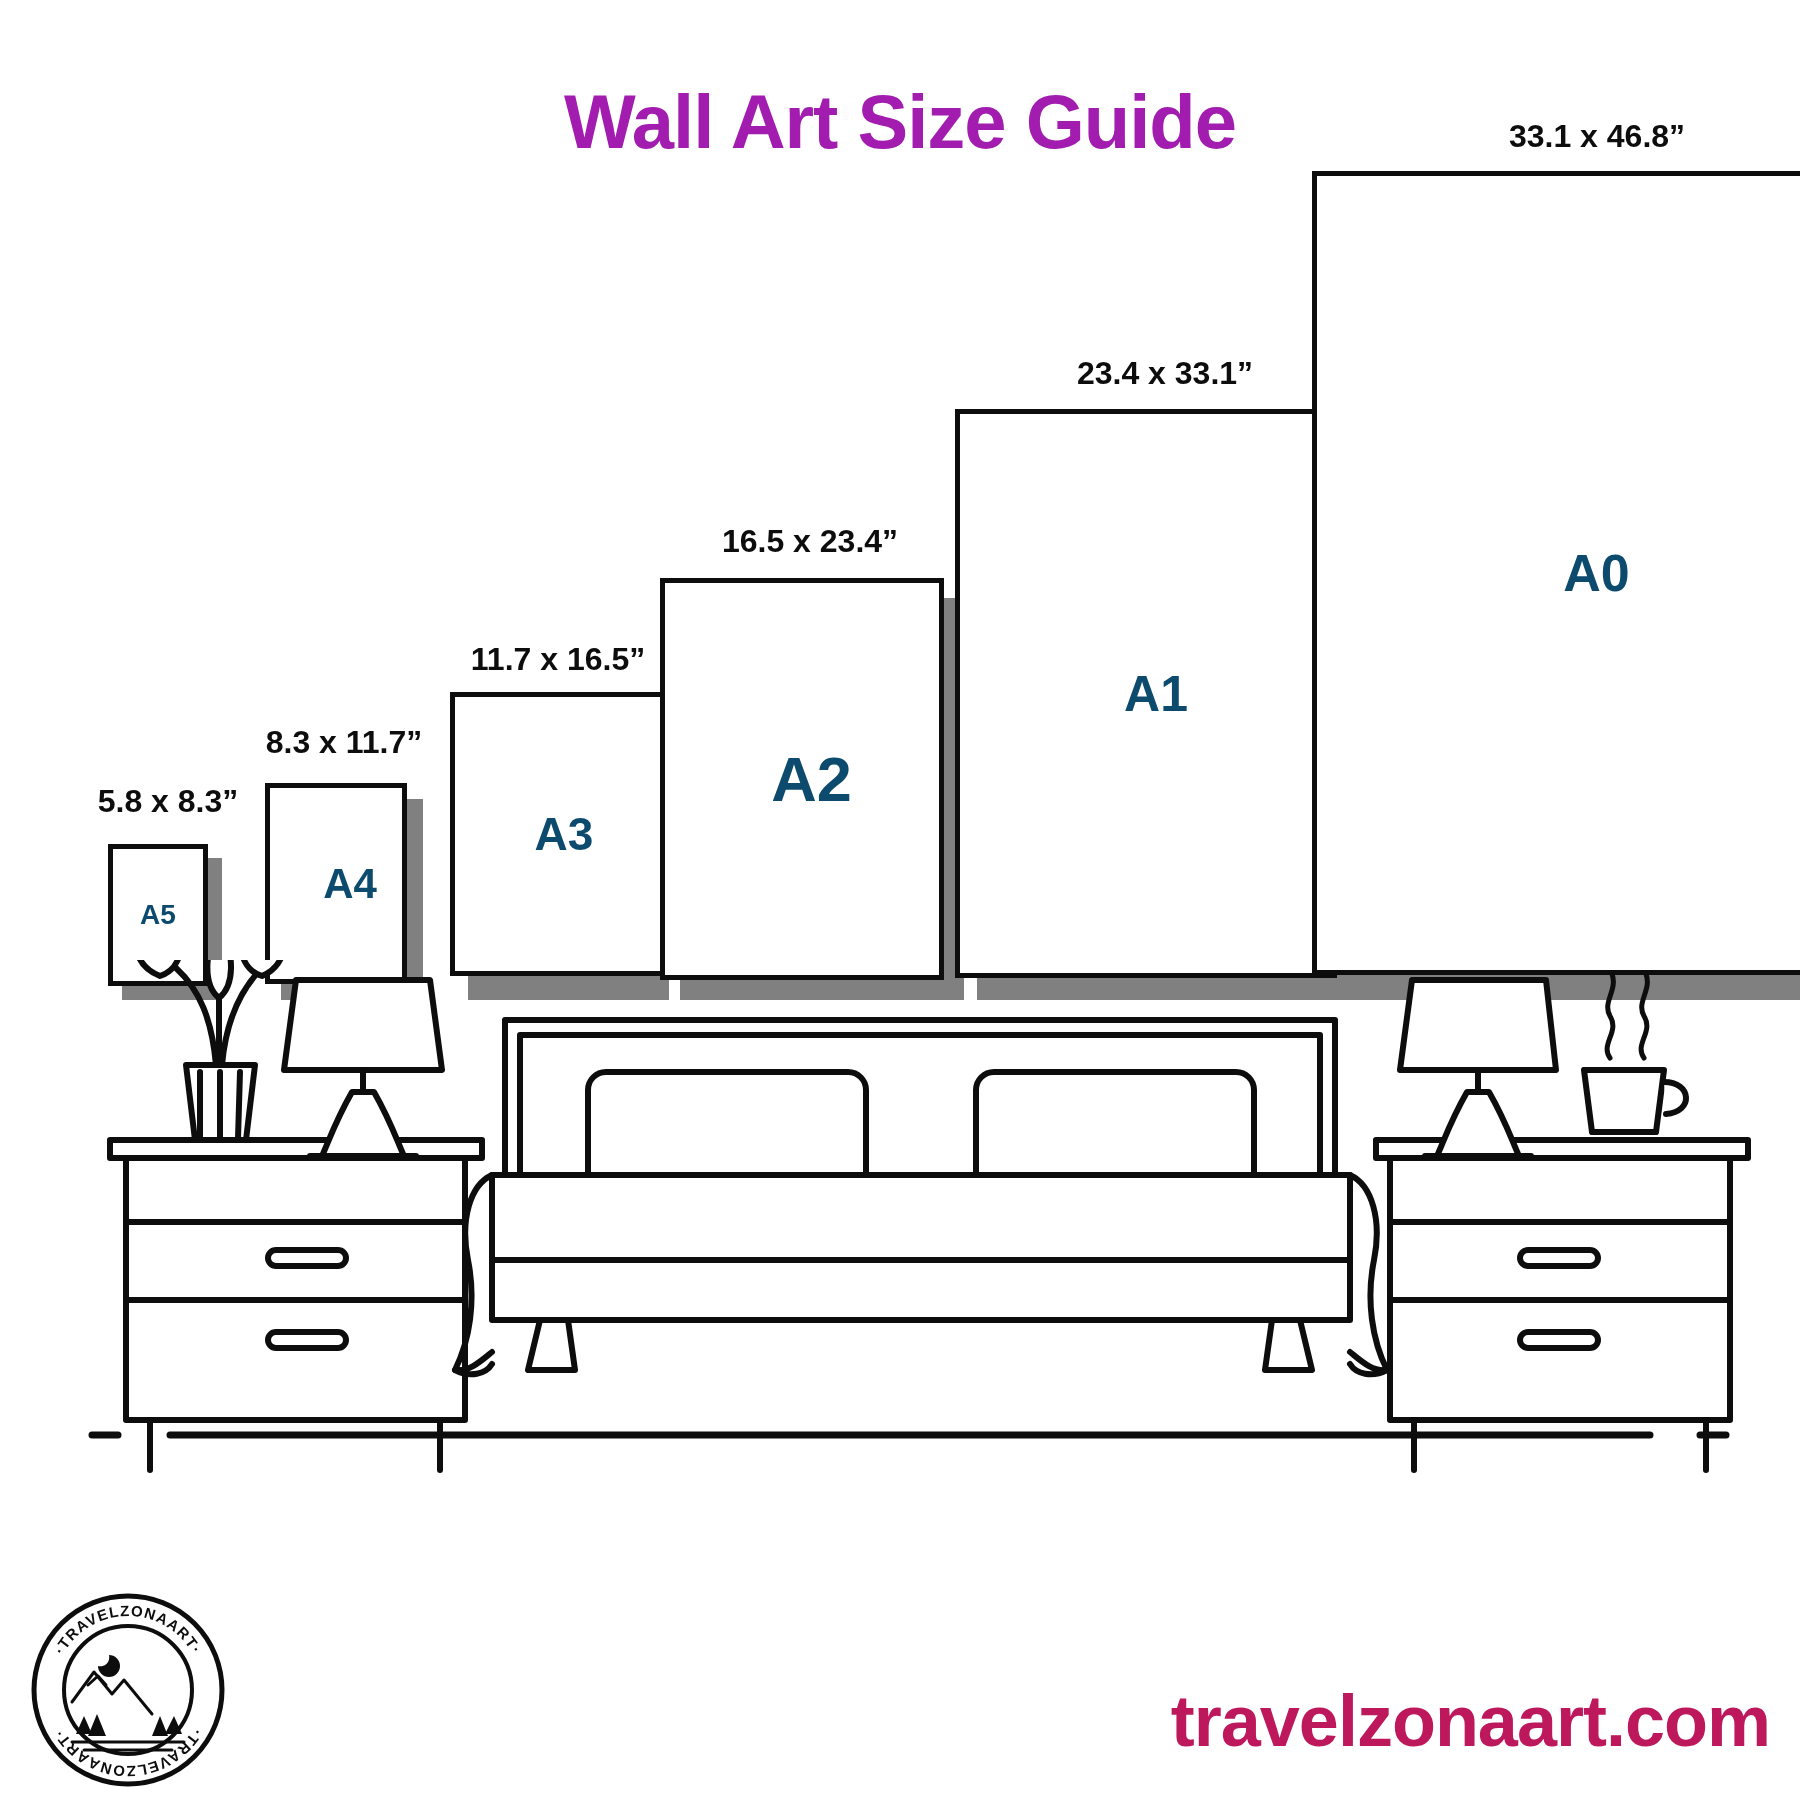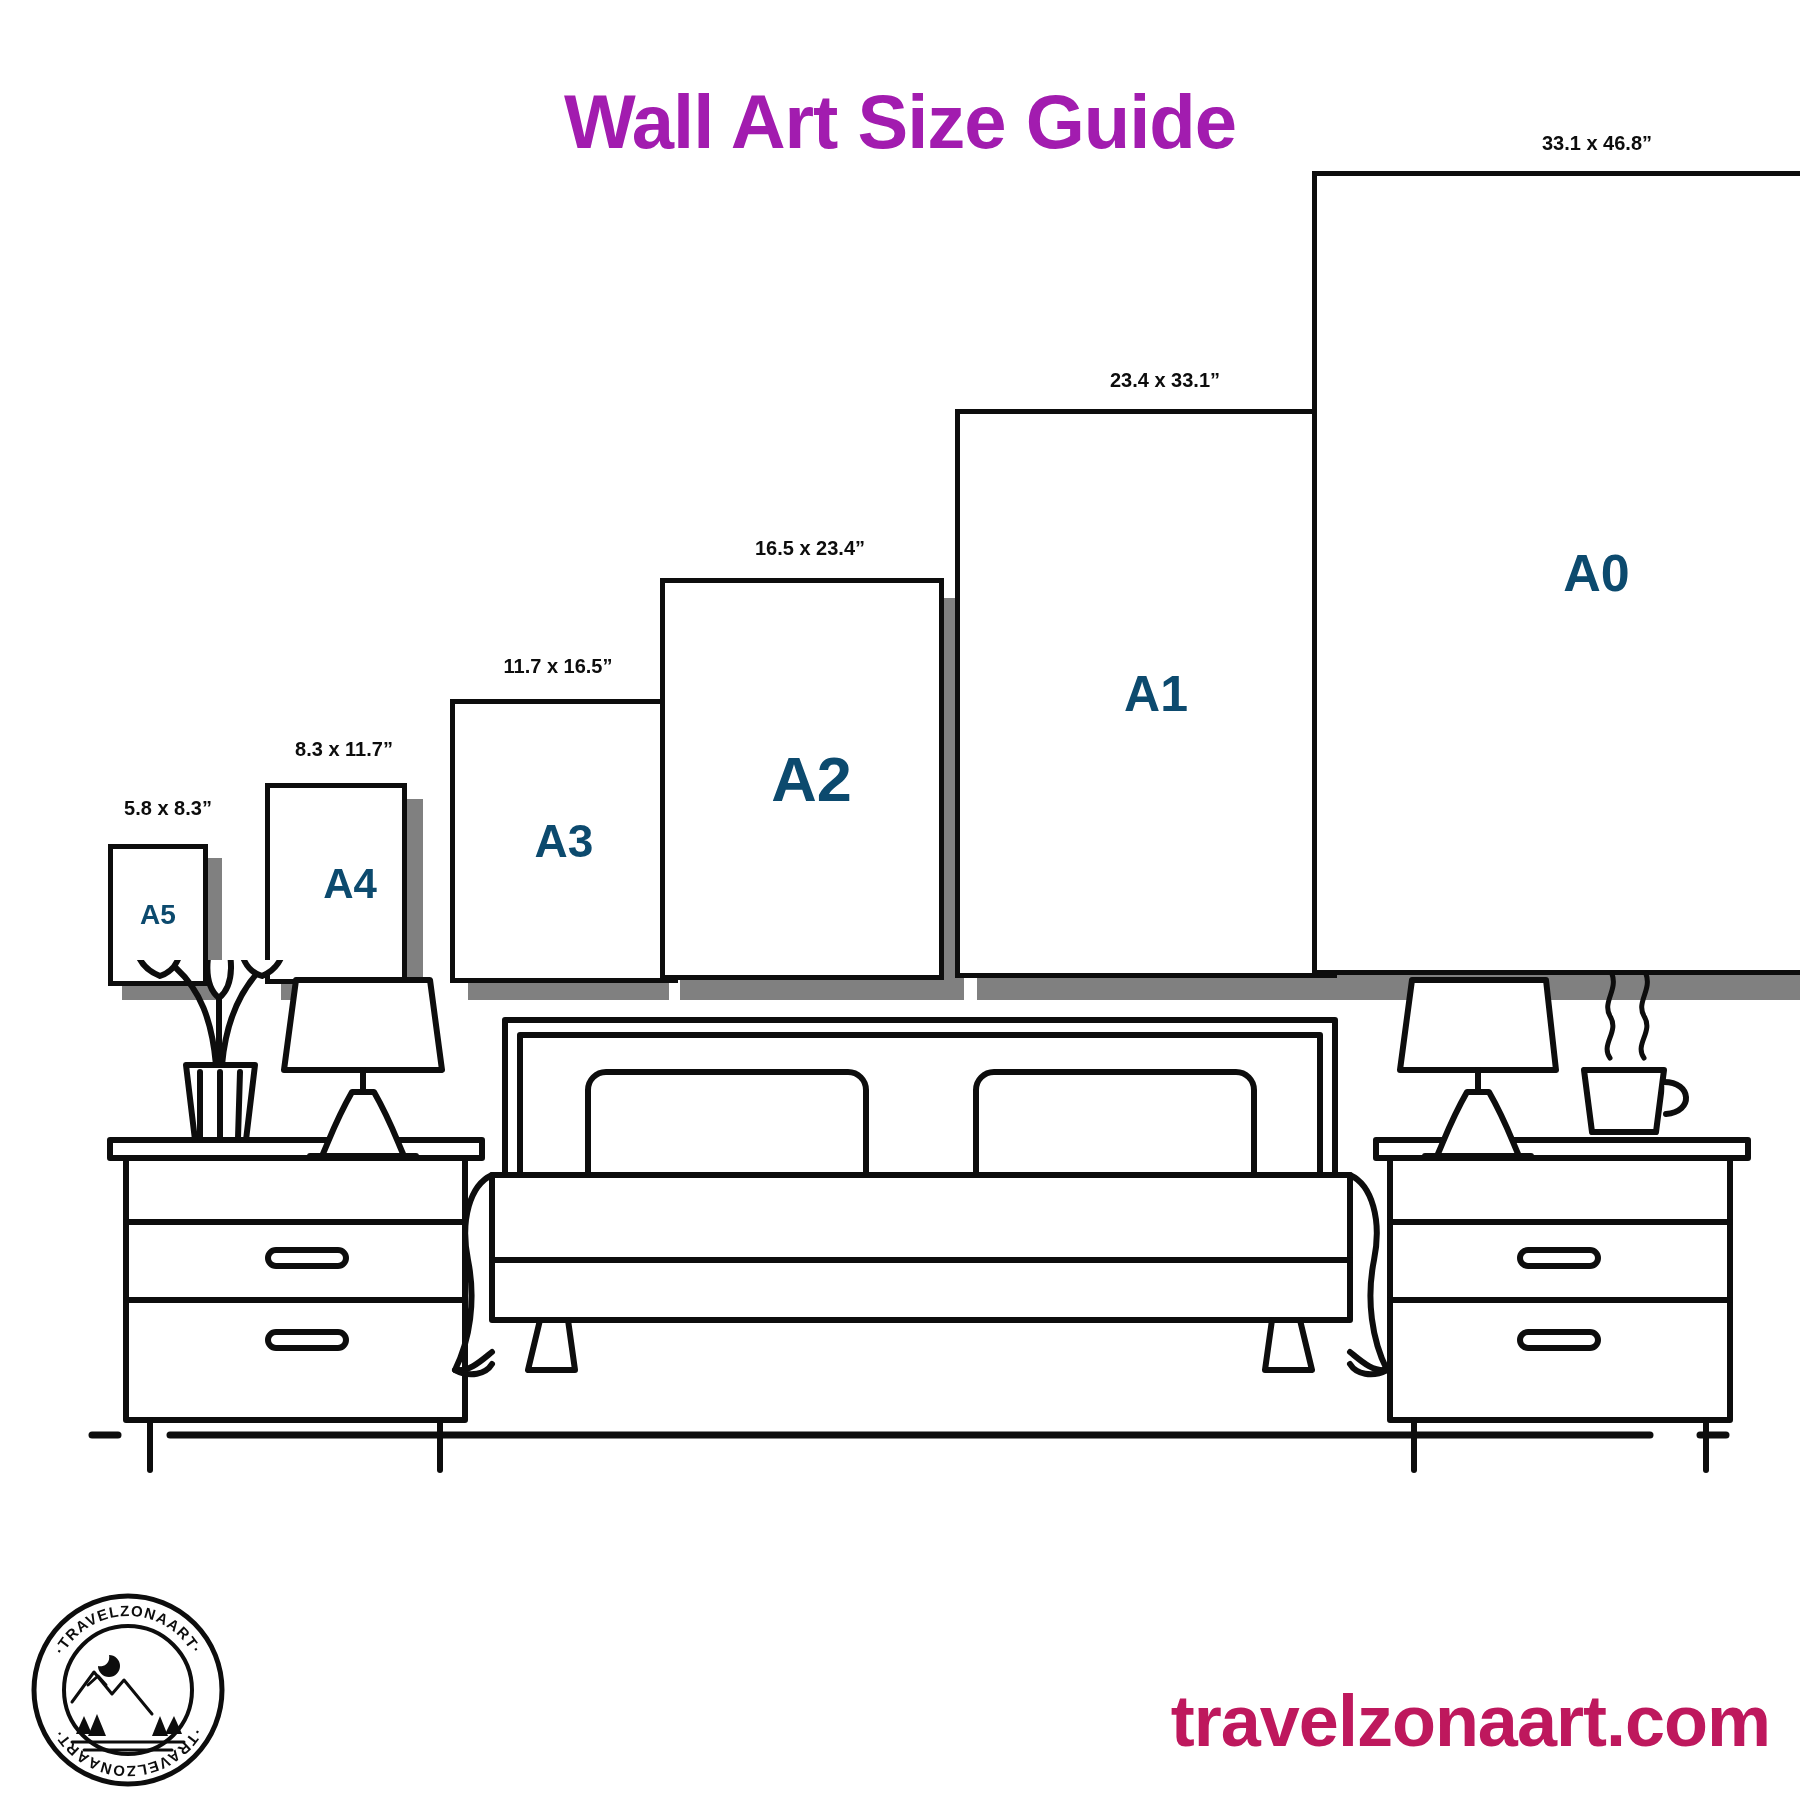--- a/index.html
+++ b/index.html
@@ -39,21 +39,21 @@
   }
   .poster-group {
     position: absolute;
     bottom: 0;
   }
   .poster-dim {
     position: absolute;
     left: 50%;
     transform: translateX(-50%);
     white-space: nowrap;
-    font-size: 20px;
+    font-size: 32px;
     font-weight: bold;
     color: #0d0d0d;
     text-align: center;
   }
   .poster-shadow {
     position: absolute;
     background: #808080;
   }
   .poster-box {
     position: absolute;
@@ -118,21 +118,21 @@
     <div class="poster-dim" style="bottom:239px; left:79px;">8.3 x 11.7”</div>
     <div class="poster-shadow" style="left:16px; bottom:0; width:142px; height:201px;"></div>
     <div class="poster-box" style="left:0; bottom:16px; width:142px; height:201px;padding-left:28px;">
       <span class="poster-label" style="font-size:42px;">A4</span>
     </div>
   </div>
 
   <div class="poster-group" style="left:450px; width:221px; height:320px;">
     <div class="poster-dim" style="bottom:322px; left:108px;">11.7 x 16.5”</div>
     <div class="poster-shadow" style="left:18px; bottom:0; width:201px; height:284px;"></div>
-    <div class="poster-box" style="left:0; bottom:17px; width:228px; height:284px;">
+    <div class="poster-box" style="left:0; bottom:24px; width:228px; height:284px;">
       <span class="poster-label" style="font-size:46px;">A3</span>
     </div>
   </div>
 
   <div class="poster-group" style="left:660px; width:304px; height:440px;padding-left:40px;">
     <div class="poster-dim" style="bottom:440px; left:150px;">16.5 x 23.4”</div>
     <div class="poster-shadow" style="left:20px; bottom:0; width:284px; height:402px;"></div>
     <div class="poster-box" style="left:0; bottom:20px; width:284px; height:402px;">
       <span class="poster-label" style="font-size:63px;margin-left:19px;">A2</span>
     </div>

